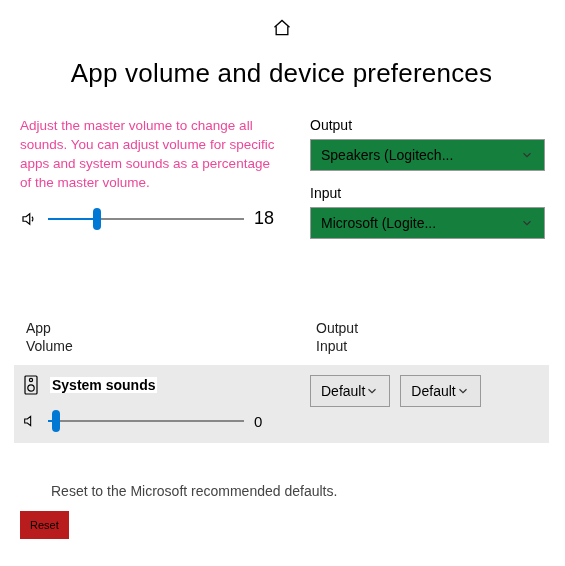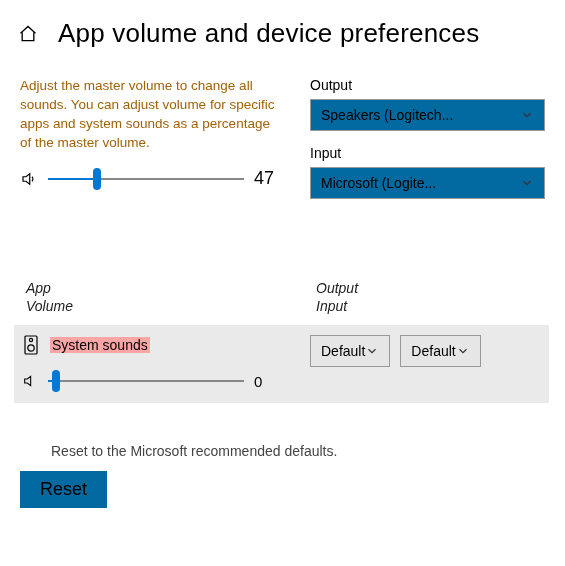--- a/index.html
+++ b/index.html
@@ -14,46 +14,47 @@
   }
   .page {
     padding: 18px 20px 20px 20px;
   }
   .header {
     display: flex;
     align-items: center;
     gap: 20px;
     margin-bottom: 28px;
     margin-left: -2px;
+    flex-direction: column;
   }
   .home-icon svg { display:block; }
   .title {
     font-size: 26px;
     font-weight: 400;
     letter-spacing: 0.2px;
   }
   .top-grid {
     display: grid;
     grid-template-columns: 260px 1fr;
     column-gap: 30px;
   }
   .desc {
-    color: #a16207;
+    color: #ec4899;
     font-size: 13.5px;
     line-height: 1.4;
     margin: 0 0 14px 0;
   }
   .label {
     font-size: 14px;
     color: #000;
     margin-bottom: 6px;
   }
   .select {
     border: 1.5px solid #999;
-    background: #0369a1;
+    background: #15803d;
     height: 32px;
     display: flex;
     align-items: center;
     justify-content: space-between;
     padding: 8px 10px;
     font-size: 14px;
     cursor: pointer;
     user-select: none;
     width: 100%;
   }
@@ -108,21 +109,20 @@
     min-width: 26px;
     text-align: left;
     color: #000;
   }
   .col-headers {
     display: grid;
     grid-template-columns: 260px 1fr;
     column-gap: 30px;
     margin-top: 80px;
     padding-left: 6px;
-    font-style: italic;
   }
   .col-headers .l {
     font-size: 14px;
     color: #222;
     line-height: 1.3;
   }
   .app-row {
     display: grid;
     grid-template-columns: 260px 1fr;
     column-gap: 30px;
@@ -142,21 +142,22 @@
   .app-icon {
     width: 18px;
     display:flex;
     justify-content:center;
   }
   .app-name {
     display: inline-block;
     padding: 0 2px;
   }
   .highlight {
-    background: #fca5a5;
+    background: #ffffff;
+    font-weight: bold;
   }
   .app-slider-row {
     display: flex;
     align-items: center;
     gap: 10px;
     margin-top: 14px;
     padding-left: 2px;
   }
   .app-slider-row .slider-thumb { left: 4%; }
   .app-slider-row .slider-fill { width: 4%; }
@@ -179,24 +180,24 @@
   .reset-section {
     margin-top: 40px;
   }
   .reset-note {
     color: #444;
     font-size: 14px;
     margin-bottom: 12px;
     margin-left: 31px;
   }
   .reset-btn {
-    background: #0369a1;
+    background: #b91c1c;
     border: none;
-    padding: 8px 20px;
-    font-size: 18px;
+    padding: 8px 10px;
+    font-size: 11px;
     cursor: pointer;
   }
   .ml4 { margin-left: 0px; }
 </style>
 </head>
 <body>
 
 <div class="page">
 
   <div class="header">
@@ -217,21 +218,21 @@
           <svg width="18" height="18" viewBox="0 0 24 24" fill="none" stroke="#000" stroke-width="1.6">
             <path d="M4 9 H8 L13 5 V19 L8 15 H4 Z"></path>
             <path d="M16 9 C17.5 10.5 17.5 13.5 16 15"></path>
           </svg>
         </span>
         <div class="slider">
           <div class="slider-track"></div>
           <div class="slider-fill" style="width:25%"></div>
           <div class="slider-thumb" style="left:25%"></div>
         </div>
-        <span class="slider-val">47</span>
+        <span class="slider-val">18</span>
       </div>
     </div>
 
     <div>
       <div class="label">Output</div>
       <div class="select ml4">
         <span class="txt">Speakers (Logitech...</span>
         <span class="chev">
           <svg width="14" height="14" viewBox="0 0 24 24" fill="none" stroke="#333" stroke-width="2">
               <path d="M6 9 L12 15 L18 9"></path>

